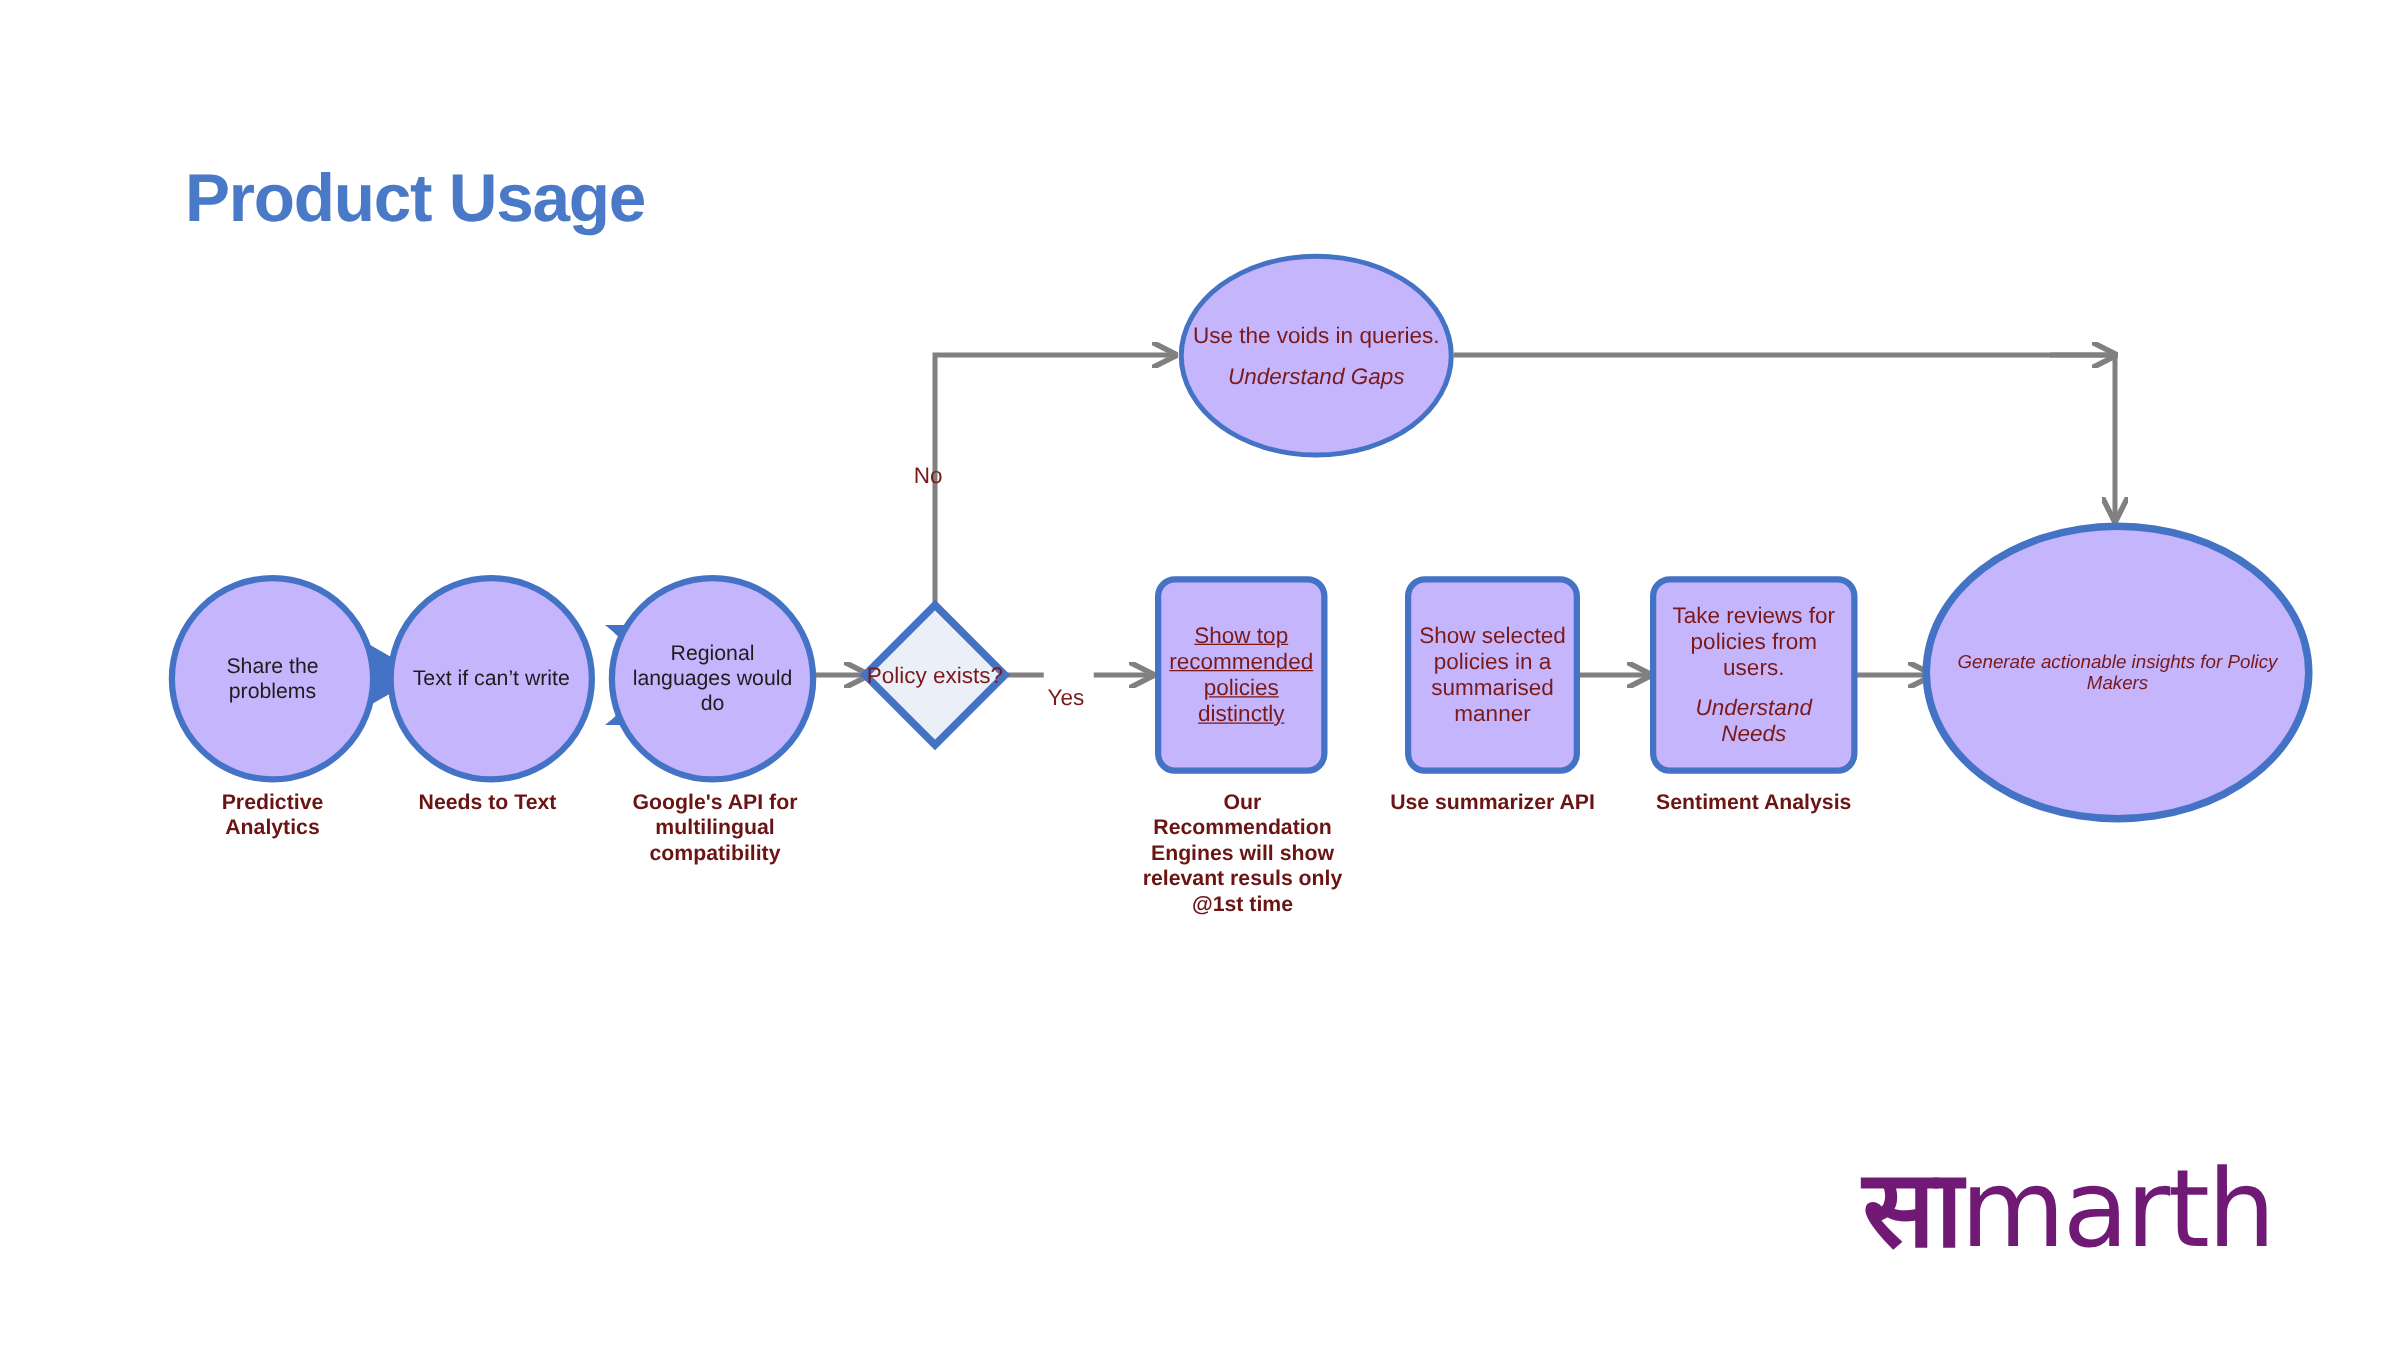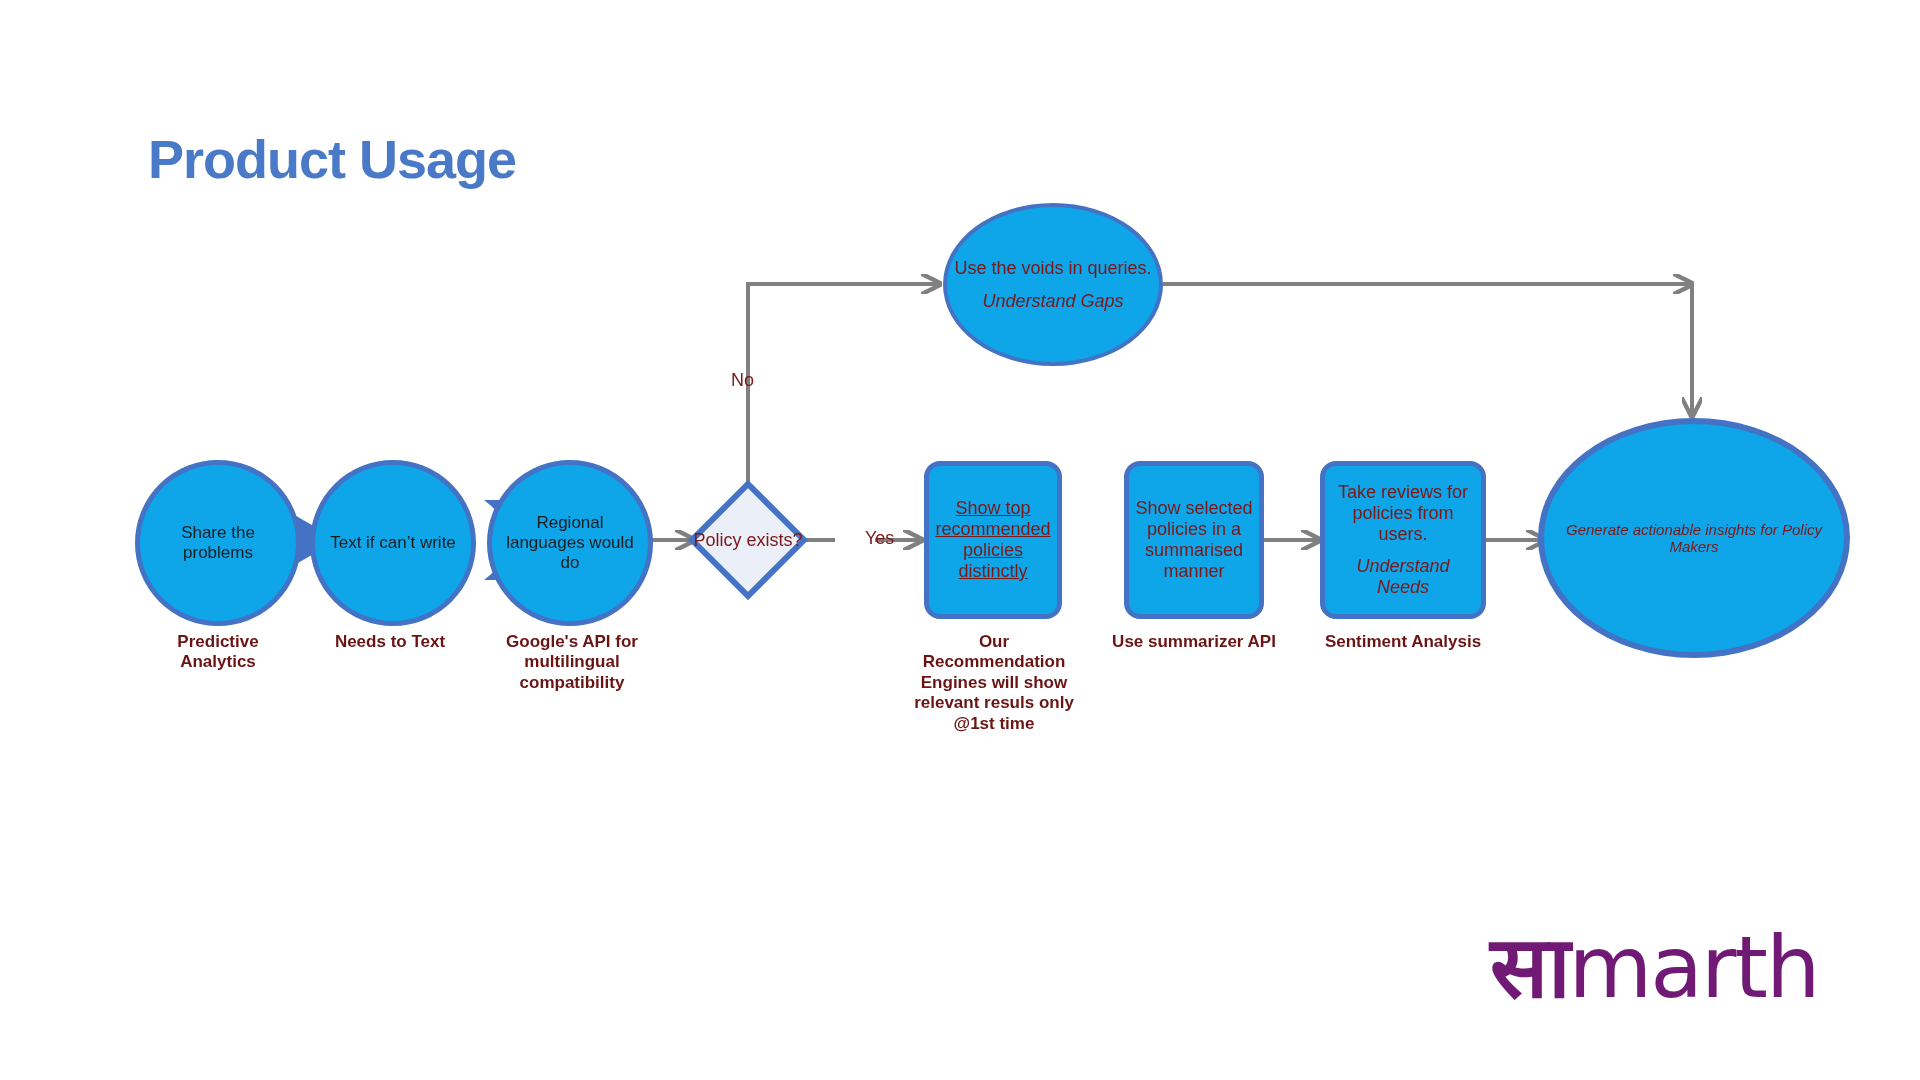--- a/index.html
+++ b/index.html
@@ -32,21 +32,21 @@
   }
   
   .node {
     position: absolute;
     box-sizing: border-box;
     display: flex;
     align-items: center;
     justify-content: center;
     text-align: center;
     color: #7b1818;
-    background: #0ea5e9;
+    background: #c4b5fd;
     border: 4px solid #4472c4;
     line-height: 1.16;
   }
   .node .inner { padding: 0 6px; width: 100%; }
   .circle { border-radius: 50%; font-size: 17px; color: #1d1d1d; border-width: 5px; }
   .ellipse { border-radius: 50%; font-size: 18px; }
   .ellipse-big { border-radius: 50%; font-size: 15px; border-width: 6px; font-style: italic; }
   .rrect { border-radius: 16px; font-size: 18px; border-width: 5px; }
   .diamond-wrap {
     position: absolute;
@@ -152,21 +152,21 @@
 <div class="caption" style="left:472px; top:632px; width:200px;">Google's API for multilingual compatibility</div>
 
 <div class="diamond-wrap" style="left:688px; top:480px; width:120px; height:120px;">
   <svg class="diamond" viewBox="0 0 120 120" xmlns="http://www.w3.org/2000/svg">
     <polygon points="60,4 116,60 60,116 4,60" fill="#eaeff8" stroke="#4472c4" stroke-width="6"></polygon>
   </svg>
   <div class="diamond-label">Policy exists?</div>
 </div>
 
 <div class="edge-label" style="left:731px; top:370px;">No</div>
-<div class="edge-label" style="left:838px; top:528px;margin-left:27px;">Yes</div>
+<div class="edge-label" style="left:838px; top:548px;">Yes</div>
 
 <div class="node ellipse" style="left:943px; top:203px; width:220px; height:163px;">
   <div class="inner">
     <span>Use the voids in queries.</span>
     <span class="sub-italic">Understand Gaps</span>
   </div>
 </div>
 
 <div class="node rrect" style="left:924px; top:461px; width:138px; height:158px;text-decoration:underline;">
   <div class="inner">Show top recommended policies distinctly</div>

